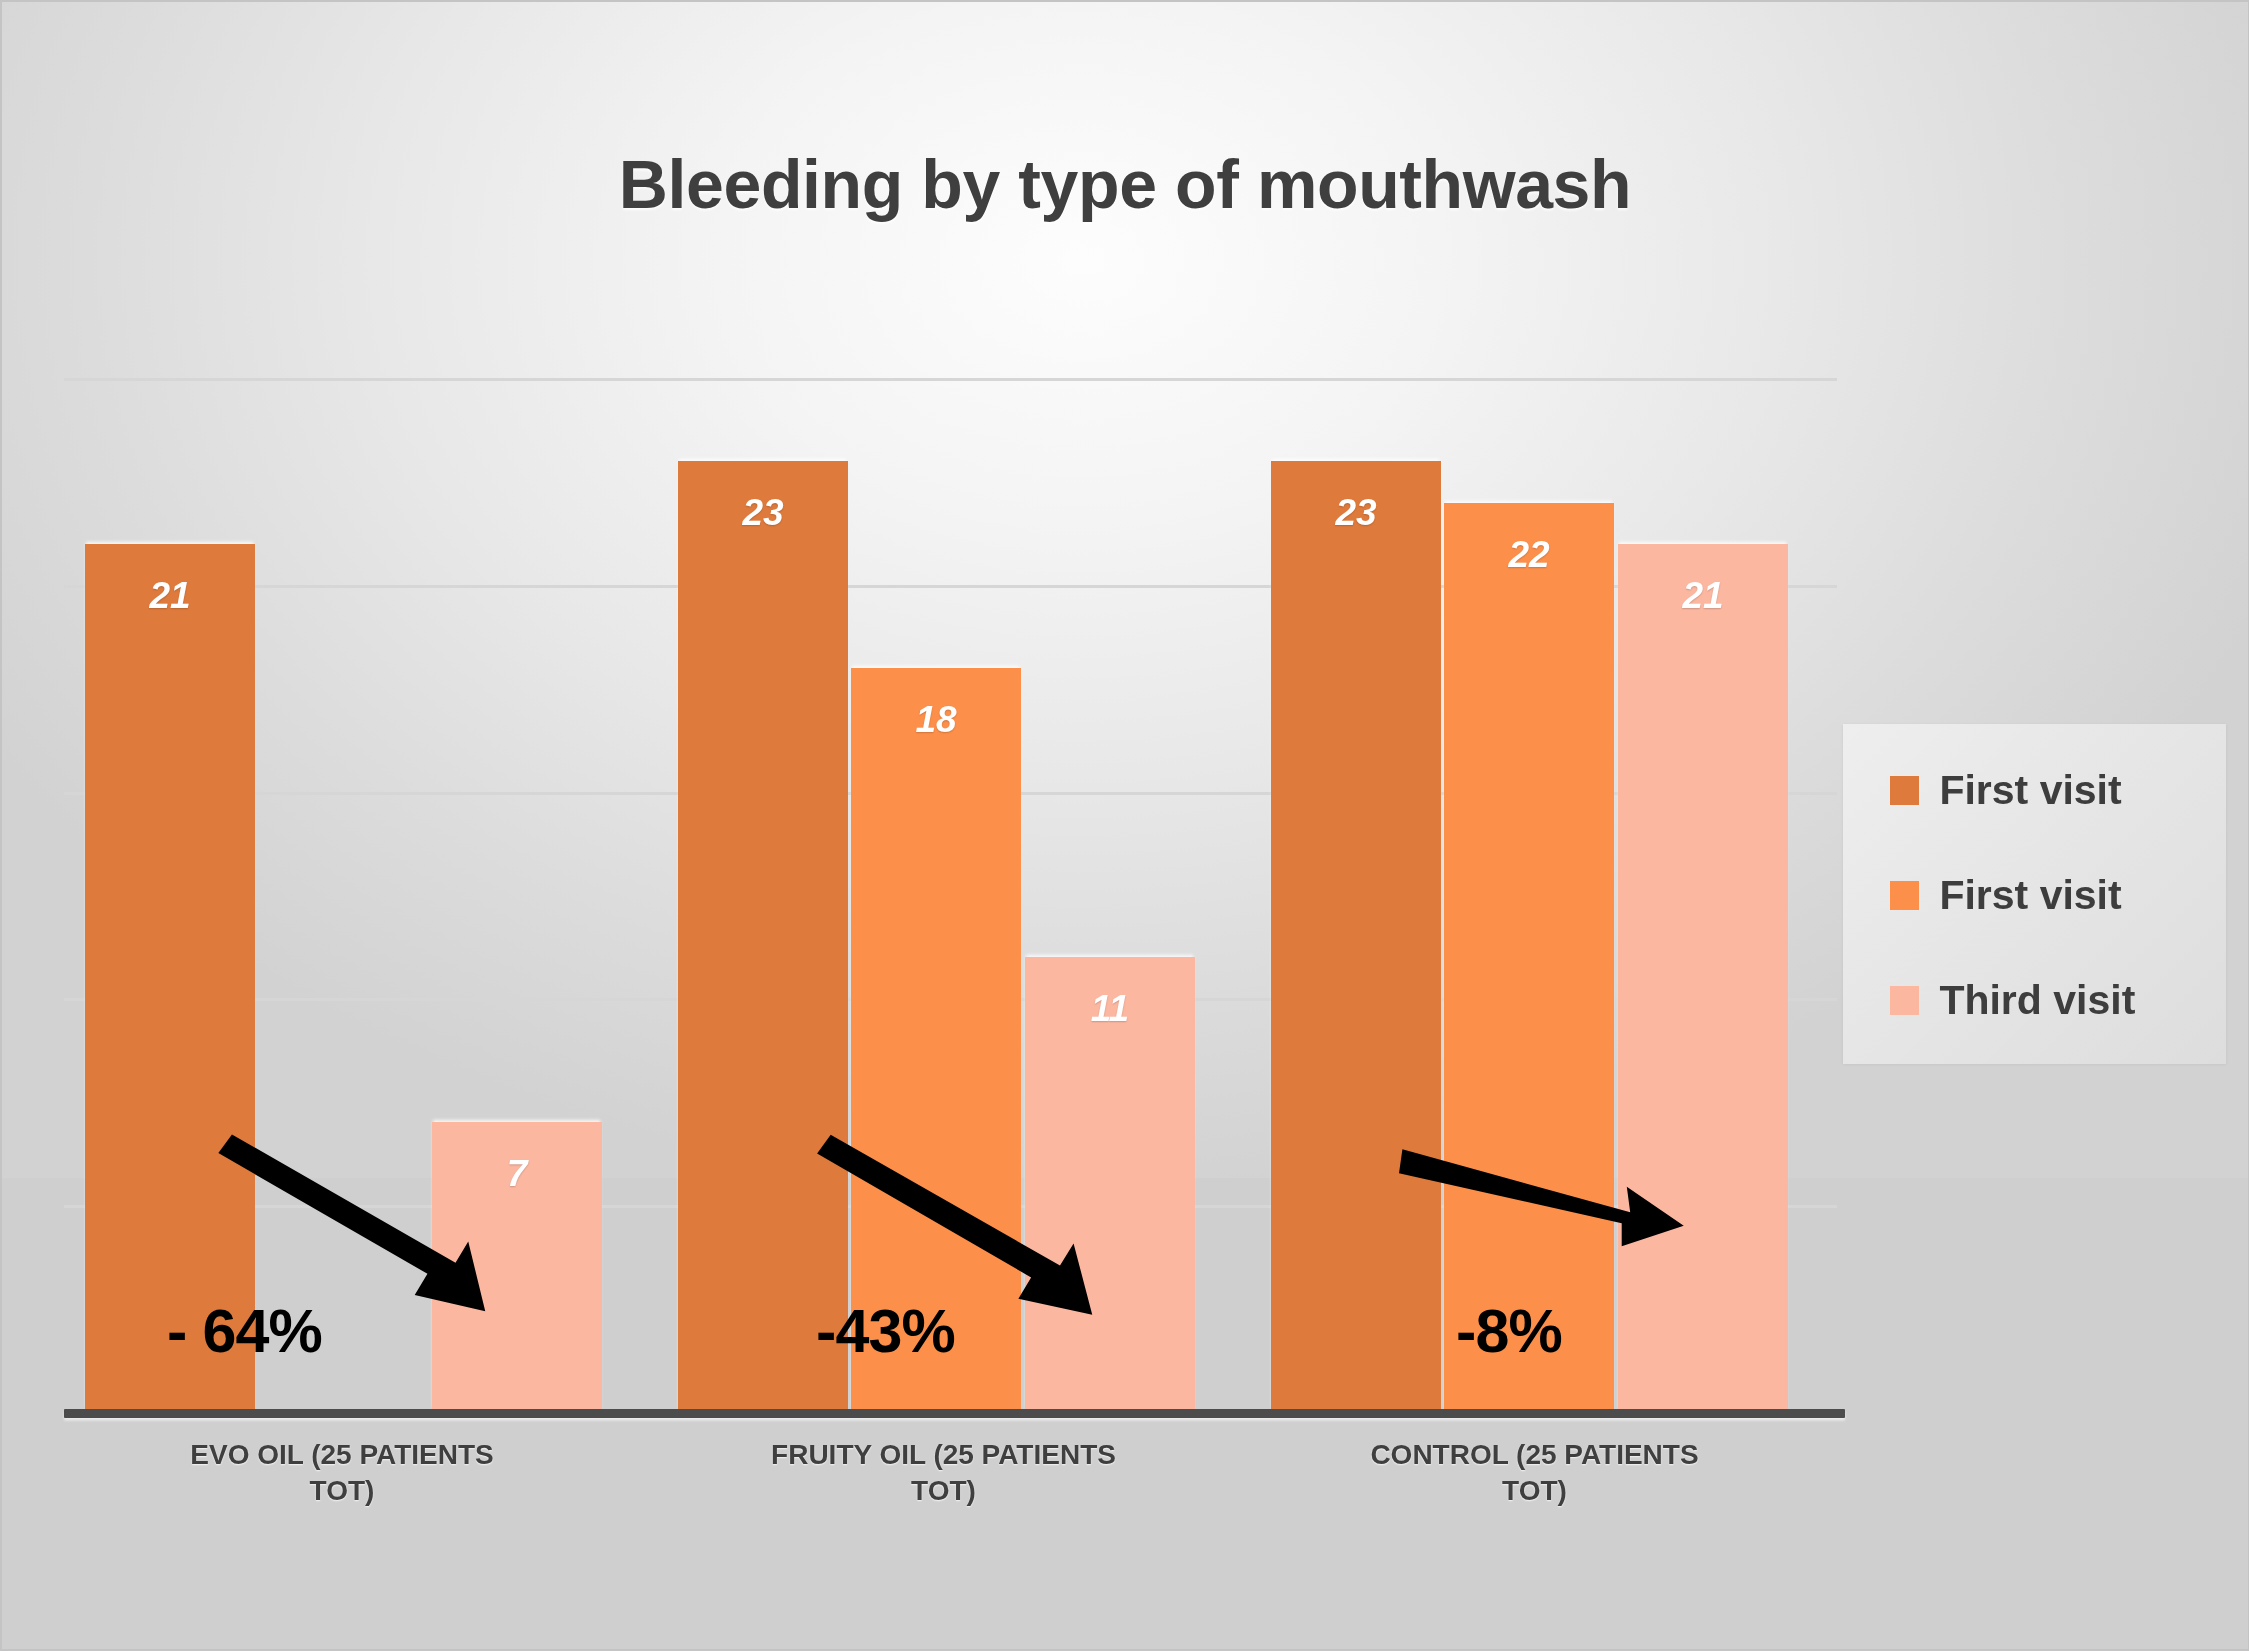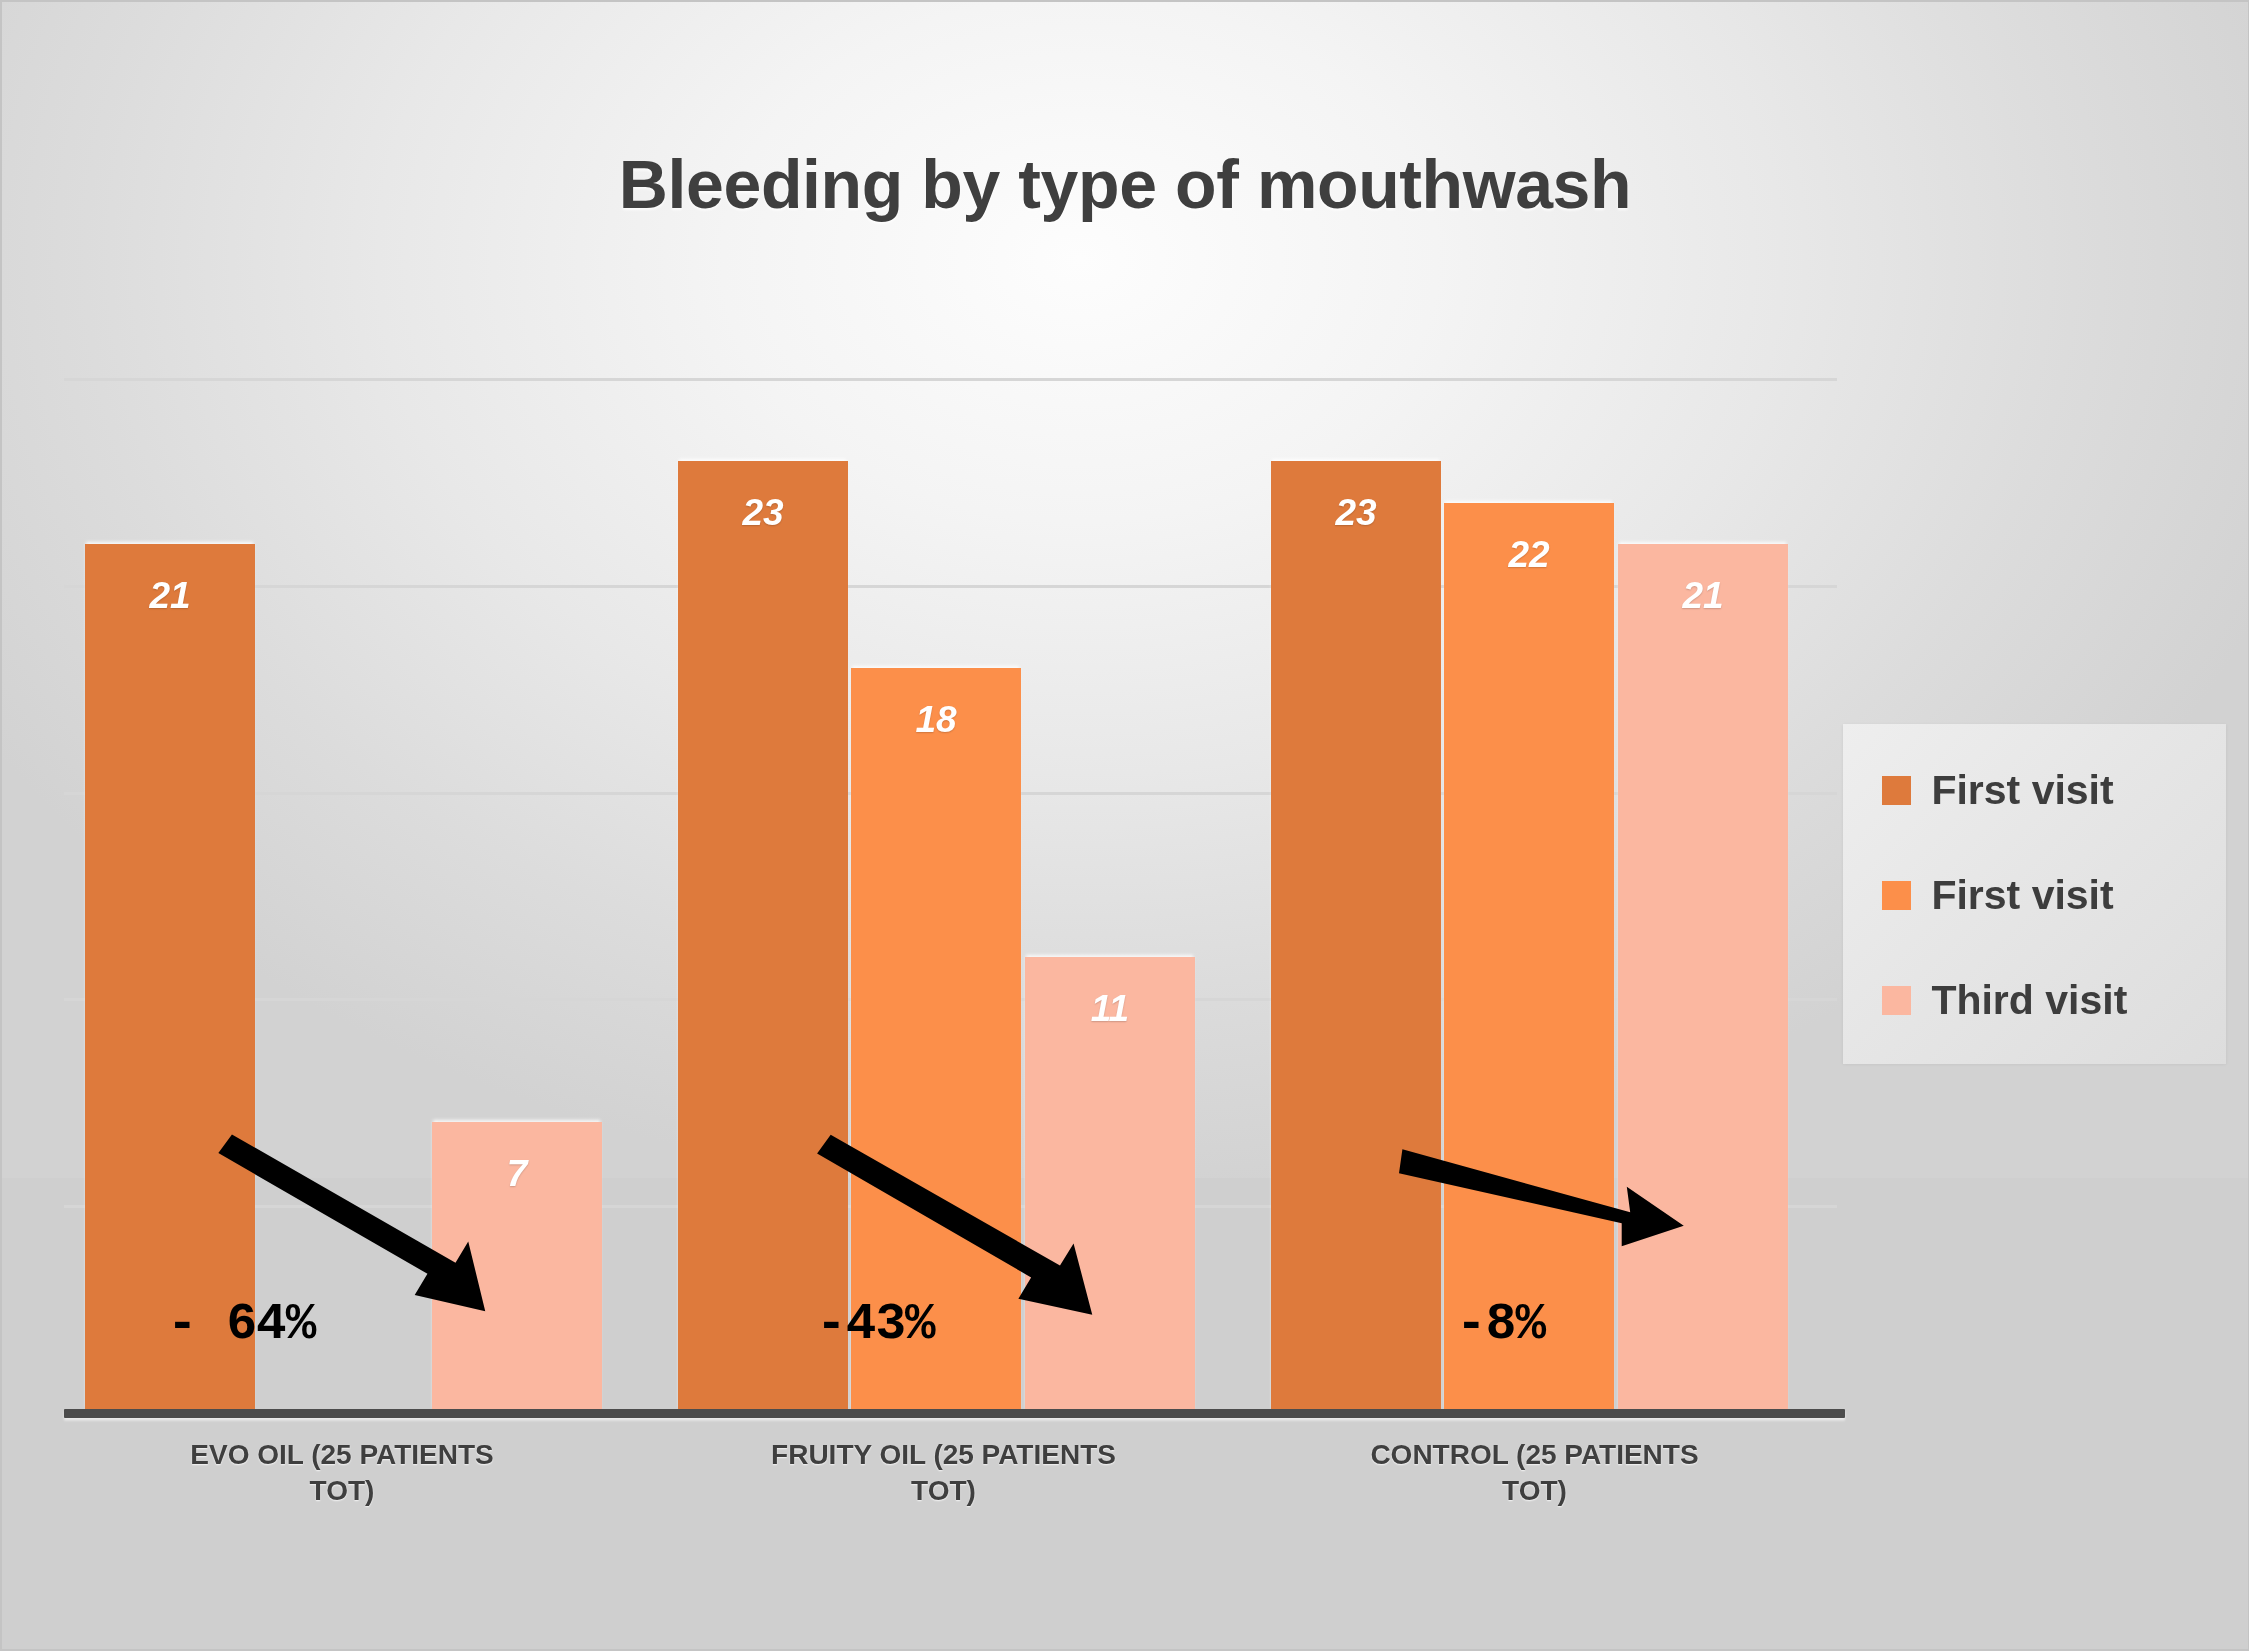--- a/index.html
+++ b/index.html
@@ -84,45 +84,44 @@
     font-size:28px;
     font-weight:bold;
     color:#3f3f3f;
     line-height:1.28;
     text-shadow:0 0.9px 1.7px rgba(255,255,255,.8);
   }
 
   
   .pct{
     position:absolute;
-    font-size:51px;
+    font-size:61px;
     font-weight:bold;
     color:#000;
     white-space:nowrap;
     letter-spacing:-0.9px;
-    font-family:Liberation Mono, monospace;
   }
   .arrow-svg{
     position:absolute;
     overflow:visible;
   }
 
   
   #legend{
     position:absolute;
     left:1843px; top:724px;
     width:383px; height:340px;
     background:linear-gradient(135deg,#eeeeee 0%,#e6e6e6 45%,#dddddd 100%);
     box-shadow:0 0.9px 3.4px rgba(0,0,0,.08);
   }
   .legend-item{
     position:absolute;
     display:flex;
     align-items:center;
-    left:39px;
+    left:47px;
   }
   .legend-swatch{
     width:29px;height:29px;
     margin-right:20.4px;
     flex:0 0 auto;
   }
   .legend-label{
     font-size:41px;
     font-weight:bold;
     color:#3d3d3d;

